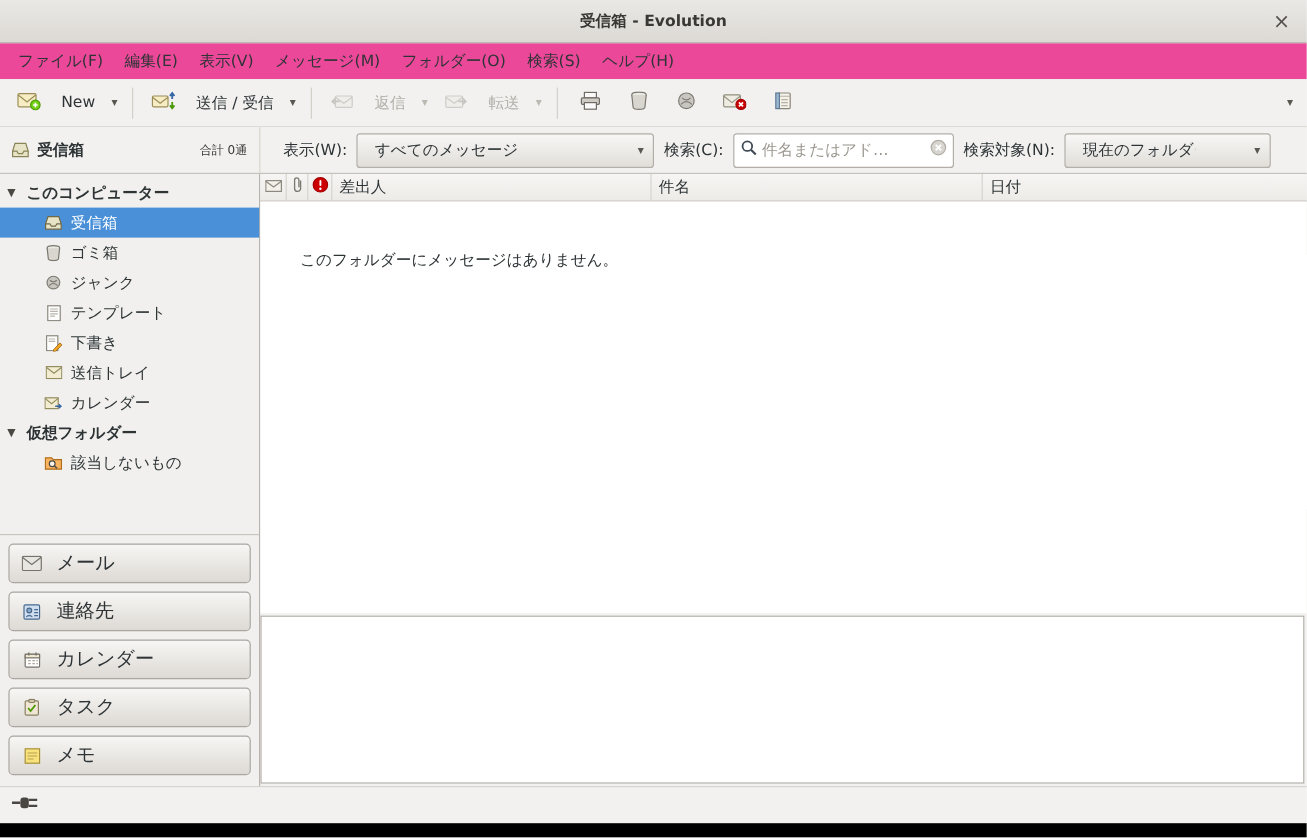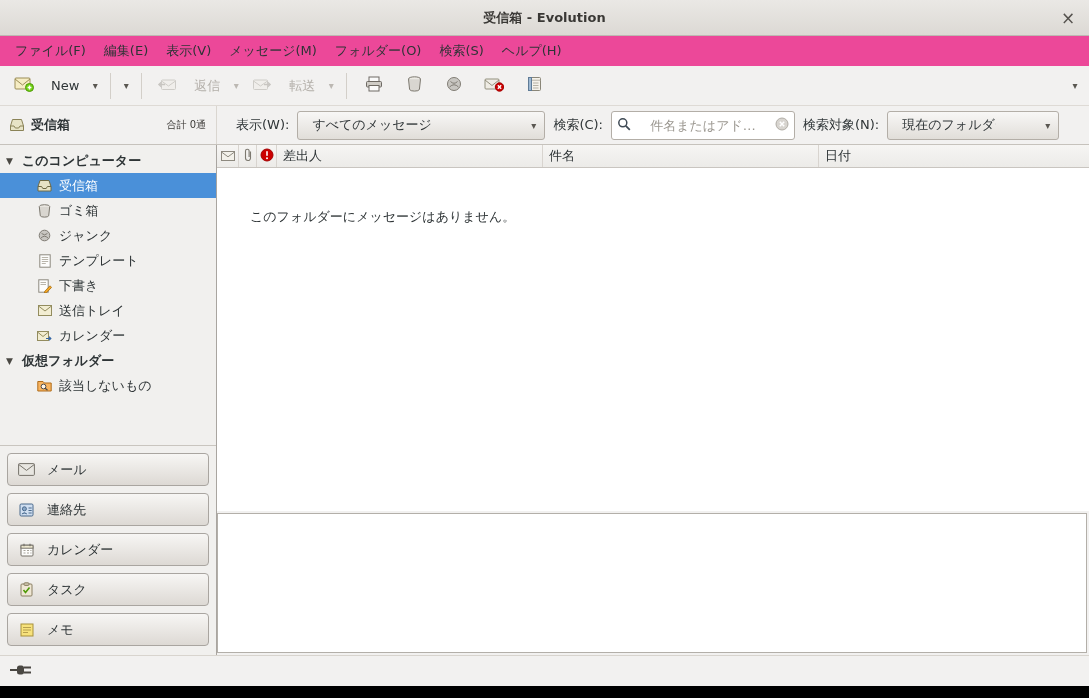--- a/index.html
+++ b/index.html
@@ -34,35 +34,35 @@
   .fb-main { flex:1; display:flex; align-items:center; padding:0 8px; gap:8px; min-width:0;margin-left:11px; }
   .fb-label { font-size:13px; white-space:nowrap; }
   .gtk-combo { height:29px; display:flex; align-items:center; background:linear-gradient(#f8f7f6,#e1ded9);
                border:1px solid #b3aea7; border-radius:3px; padding:0 8px 0 14px; }
   .gtk-combo .combo-text { flex:1; font-size:13px; white-space:nowrap; overflow:hidden; }
   .gtk-combo .combo-arrow { margin-left:10px; color:#5a5751; font-size:10px; }
   .combo-show { width:248px; flex:0 0 248px; }
   .combo-scope { width:172px; flex:0 0 172px;gap:39px; }
   .search-entry { width:184px; flex:0 0 184px; height:29px; background:#fff; border:1px solid #b3aea7; border-radius:3px;
                   display:flex; align-items:center; padding:0 5px; gap:4px; }
-  .search-entry input { flex:1; min-width:0; border:none; outline:none; font-size:13px; font-family:inherit; color:#2e3436; background:transparent;text-align:center; }
+  .search-entry input { flex:1; min-width:0; border:none; outline:none; font-size:13px; font-family:inherit; color:#2e3436; background:transparent; }
   .search-entry input::placeholder { color:#9a968f; }
 
   .content { flex:1; display:flex; min-height:0; }
   .sidebar { width:217px; flex:0 0 217px; background:#f1f0ee; border-right:1px solid #a9a5a0; display:flex; flex-direction:column; }
   .tree { padding-top:3px; }
   .tree-row { height:25px; display:flex; align-items:center; gap:6px; padding-left:6px; font-size:13px; }
   .tree-row.group { font-weight:bold; }
   .tree-row .expander { font-size:9px; color:#4a4843; width:10px; flex:0 0 10px; }
   .tree-row.child { padding-left:36px; }
   .tree-row.selected { background:#4a90d9; color:#ffffff; }
   .tree-icon { width:17px; height:17px; display:flex; align-items:center; justify-content:center; flex:0 0 17px; }
   .switcher { margin-top:auto; border-top:1px solid #c9c5bf; padding:7px 7px 9px; display:flex; flex-direction:column; gap:7px; }
   .sw-btn { height:33px; display:flex; align-items:center; gap:12px; padding:0 10px;
-            background:linear-gradient(#f7f6f4,#ddd9d4); border:1px solid #a9a5a0; border-radius:4px; font-size:13px; }
+            background:linear-gradient(#f7f6f4,#ddd9d4); border:1px solid #a9a5a0; border-radius:4px; font-size:16px; }
 
   .main { flex:1; display:flex; flex-direction:column; min-width:0; background:#f2f1f0; }
   .list-header { flex:0 0 23px; display:flex; background:linear-gradient(#f6f5f3,#ecebe8); border-bottom:1px solid #c9c5c0; }
   .hcell { display:flex; align-items:center; border-right:1px solid #d8d4cf; padding:0 4px; font-size:13px; }
   .hcell.icon-cell { justify-content:center; }
   .h-status { width:22px; flex:0 0 22px; }
   .h-clip { width:18px; flex:0 0 18px; }
   .h-imp { width:20px; flex:0 0 20px; }
   .h-from { width:266px; flex:0 0 266px; padding-left:6px;font-family:Liberation Serif, serif; }
   .h-subject { width:276px; flex:0 0 276px; padding-left:6px; }
@@ -103,20 +103,31 @@
             <path d="M1 3 L8.5 9 L16 3" fill="none" stroke="#9b8d57"></path>
             <circle cx="15.5" cy="11.5" r="4" fill="#73d216" stroke="#4e9a06"></circle>
             <path d="M13.6 11.5 h3.8 M15.5 9.6 v3.8" stroke="#fff" stroke-width="1.4"></path>
           </svg>
       </span>
       <span class="lbl">New</span>
     </div>
     <div class="tb-arrow">▾</div>
     <div class="tb-sep"></div>
 
+    <div class="tb-btn">
+      <span class="ico">
+        <svg width="20" height="16" viewBox="0 0 20 16">
+            <rect x="1" y="4" width="13" height="9" rx="1" fill="#f6edc4" stroke="#9b8d57"></rect>
+            <path d="M1 5 L7.5 10 L14 5" fill="none" stroke="#9b8d57"></path>
+            <path d="M17.5 1.5 v5 M15.6 4 l1.9 -2.5 1.9 2.5" fill="none" stroke="#3465a4" stroke-width="1.5"></path>
+            <path d="M17.5 9 v5 M15.6 11.8 l1.9 2.5 1.9 -2.5" fill="none" stroke="#4e9a06" stroke-width="1.5"></path>
+          </svg>
+      </span>
+      <span class="lbl">送信 / 受信</span>
+    </div>
     <div class="tb-arrow">▾</div>
     <div class="tb-sep"></div>
 
     <div class="tb-btn disabled">
       <span class="ico">
         <svg width="20" height="16" viewBox="0 0 20 16">
             <rect x="4.5" y="4" width="14" height="9.5" rx="1" fill="#efece4" stroke="#9a968d"></rect>
             <path d="M4.5 5 L11.5 10 L18.5 5" fill="none" stroke="#9a968d"></path>
             <path d="M8 8.5 H2 M4.2 6.2 L1.8 8.5 L4.2 10.8" fill="none" stroke="#8a867d" stroke-width="1.3"></path>
           </svg>

